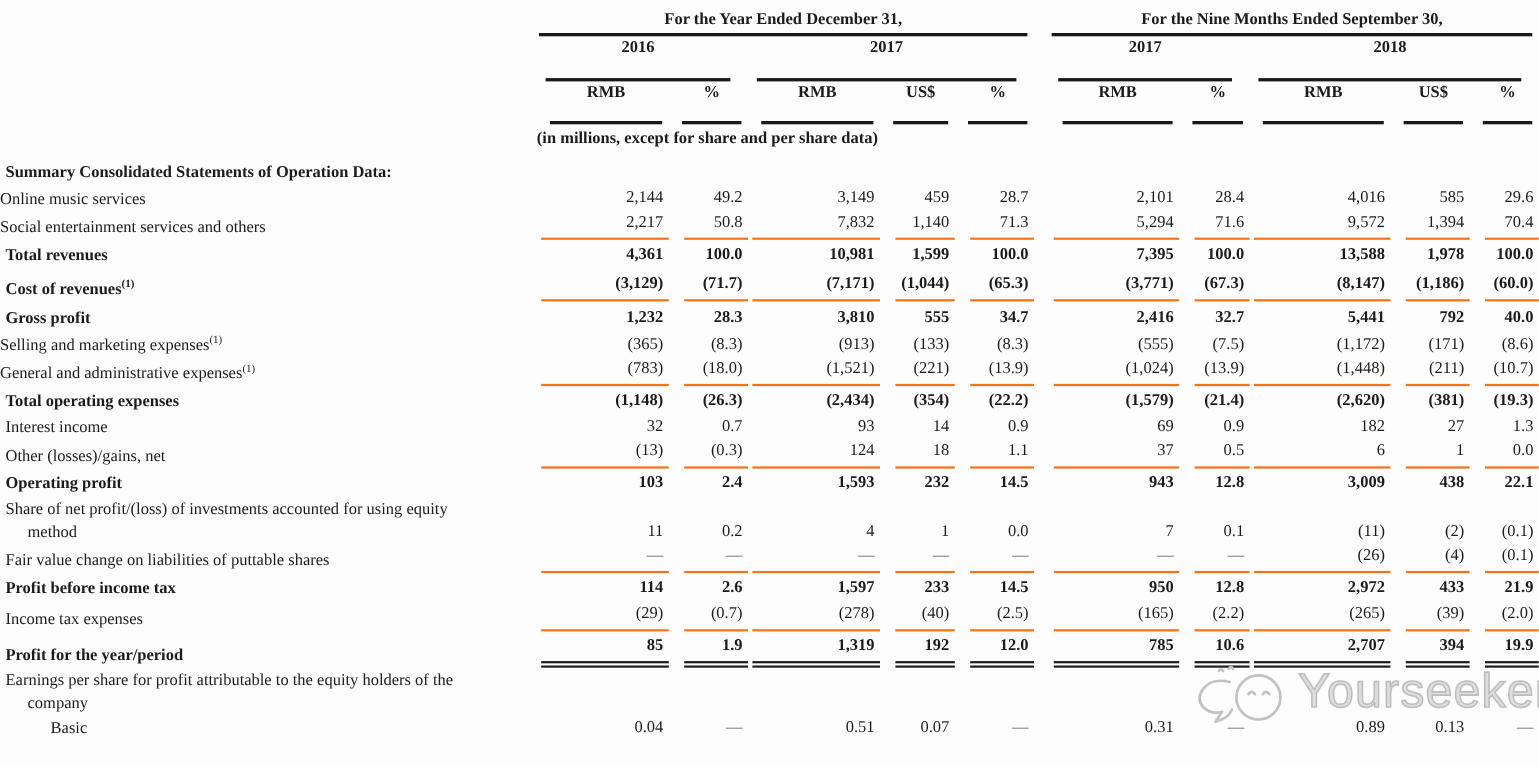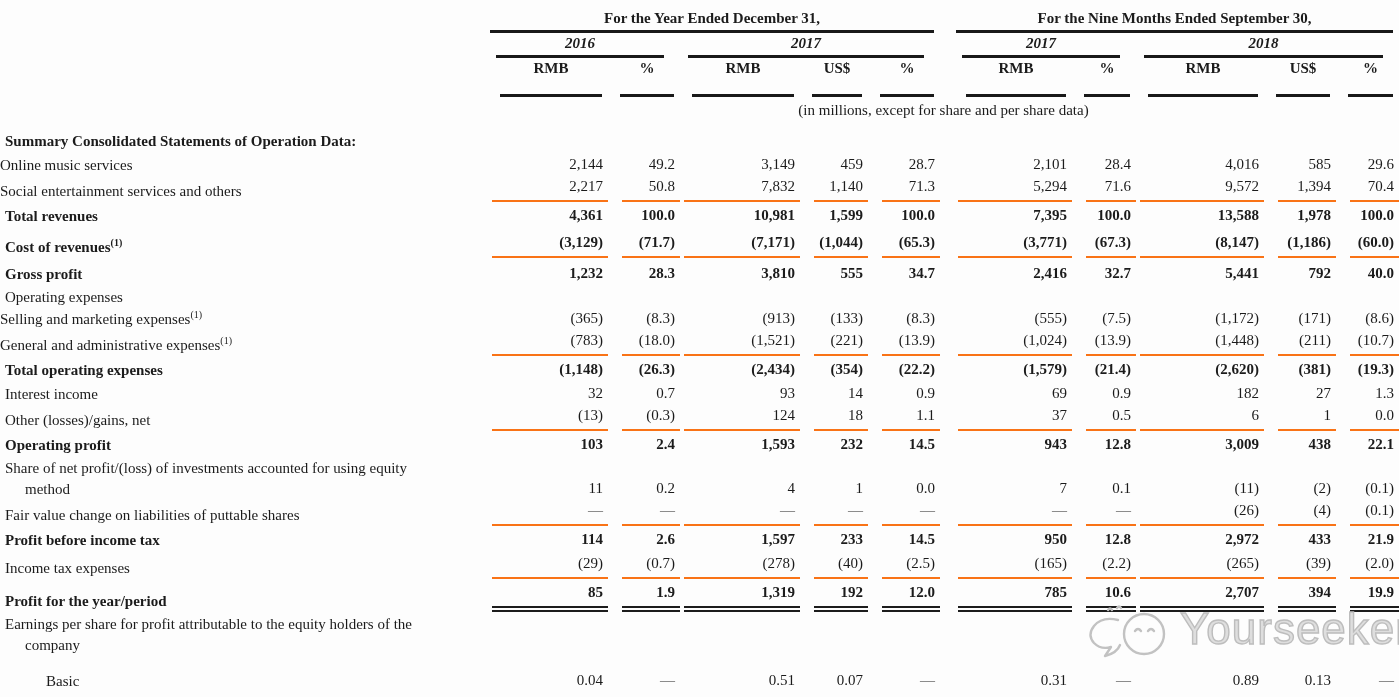--- a/index.html
+++ b/index.html
@@ -8,25 +8,25 @@
     background:#fdfdfd; color:#1b1b1b;
     font-family:"Liberation Serif","DejaVu Serif",serif;
   }
   table.fin { border-collapse:collapse; table-layout:fixed; width:1399px; margin-top:8px; }
   td { padding:0; vertical-align:bottom; font-size:15px; line-height:21px; }
 
   
   tr.hrow td { vertical-align:bottom; }
   .hseg { display:block; text-align:center; font-weight:bold; white-space:nowrap; }
   tr.h1 .hseg { border-bottom:3px solid #191919; margin:0 6px 0 2px; padding-bottom:1px; }
-  tr.h2 .hseg { border-bottom:3px solid #191919; margin:0 16px 0 8px; padding-bottom:1px;font-style:italic; }
+  tr.h2 .hseg { border-bottom:3px solid #191919; margin:0 16px 0 8px; padding-bottom:17px; }
   tr.h3 .hseg { border-bottom:3px solid #191919; padding-bottom:15px; }
   tr.h3 td.rmb .hseg { margin:0 6px 0 12px; }
   tr.h3 td.sm  .hseg { margin:0 6px 0 12px; }
-  tr.unitsrow td { text-align:center; font-weight:normal; padding:3px 0 7px 0; }
+  tr.unitsrow td { font-weight:bold; padding:3px 0 7px 0; }
 
   
   .lblcell { text-align:left;margin-left:43px; }
   .lab { white-space:nowrap; }
   .ind0 { padding-left:5px; }
   .ind1 { }
   .ind2 { padding-left:46px; }
   .cont { padding-left:25px; }
   sup { font-size:10px; line-height:0; }
 
@@ -318,26 +318,20 @@
           </td>
           <td class="num sm">
             <div class="seg">792</div>
           </td>
           <td class="num sm">
             <div class="seg">40.0</div>
           </td>
         </tr>
         <tr>
           <td class="lblcell">
-            <div class="lab ind0"><span>Operating expenses</span></div>
-          </td>
-          <td colspan="11"></td>
-        </tr>
-        <tr>
-          <td class="lblcell">
             <div class="lab ind1"><span>Selling and marketing expenses</span><sup>(1)</sup></div>
           </td>
           <td class="num rmb">
             <div class="seg">(365)</div>
           </td>
           <td class="num sm">
             <div class="seg">(8.3)</div>
           </td>
           <td class="num rmb">
             <div class="seg">(913)</div>

